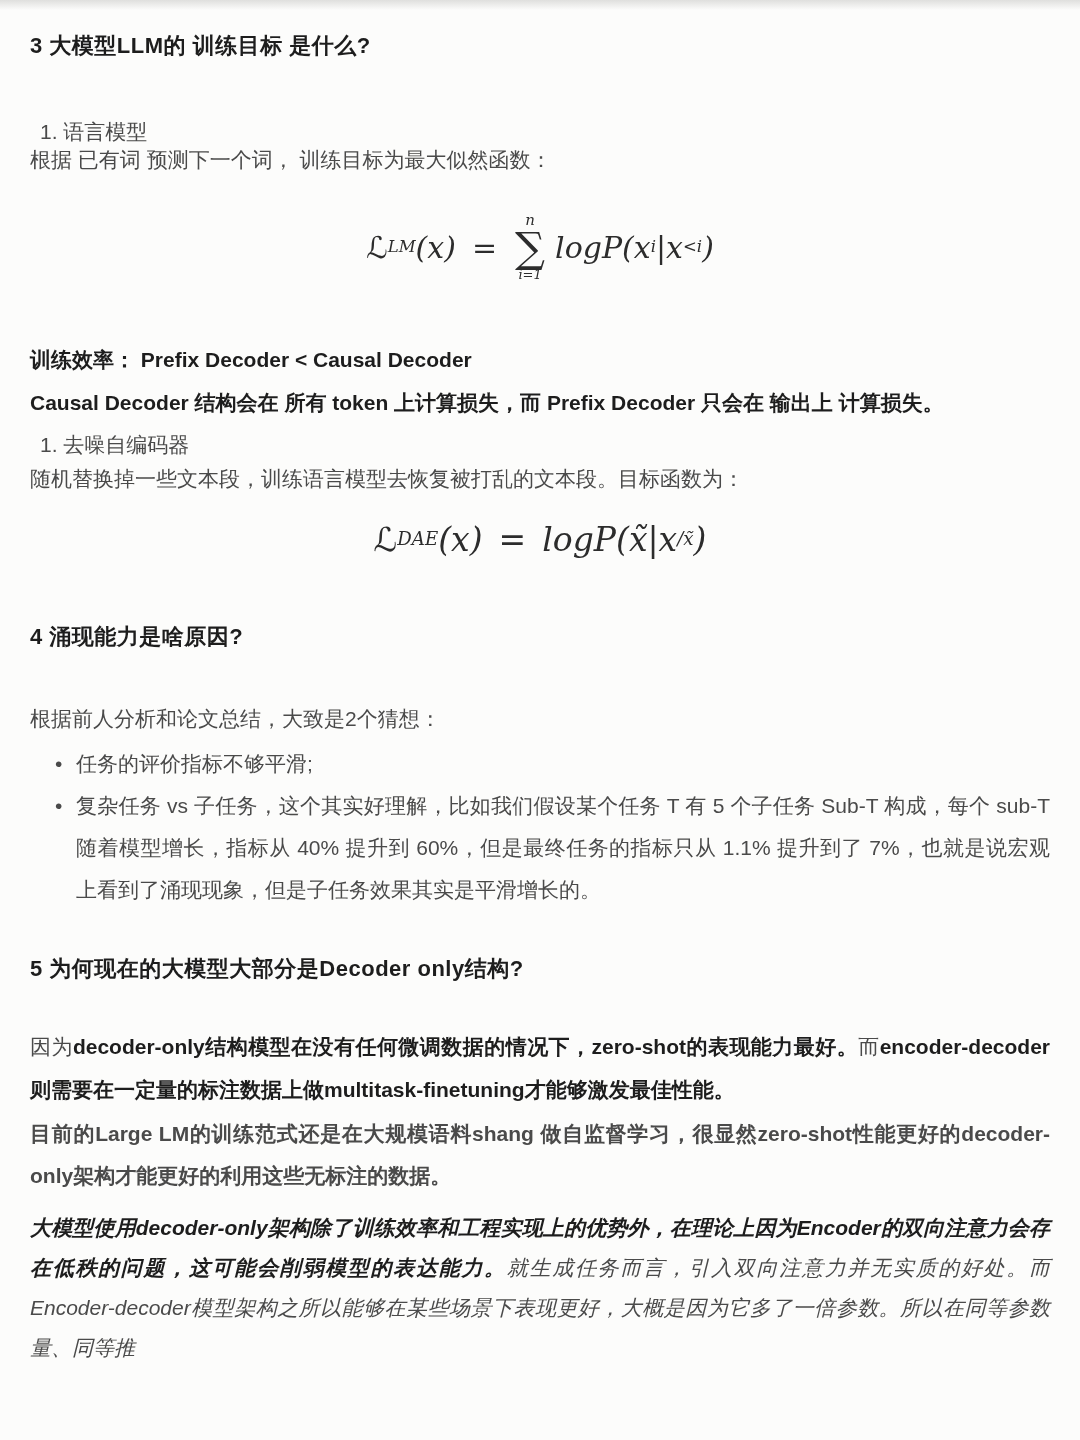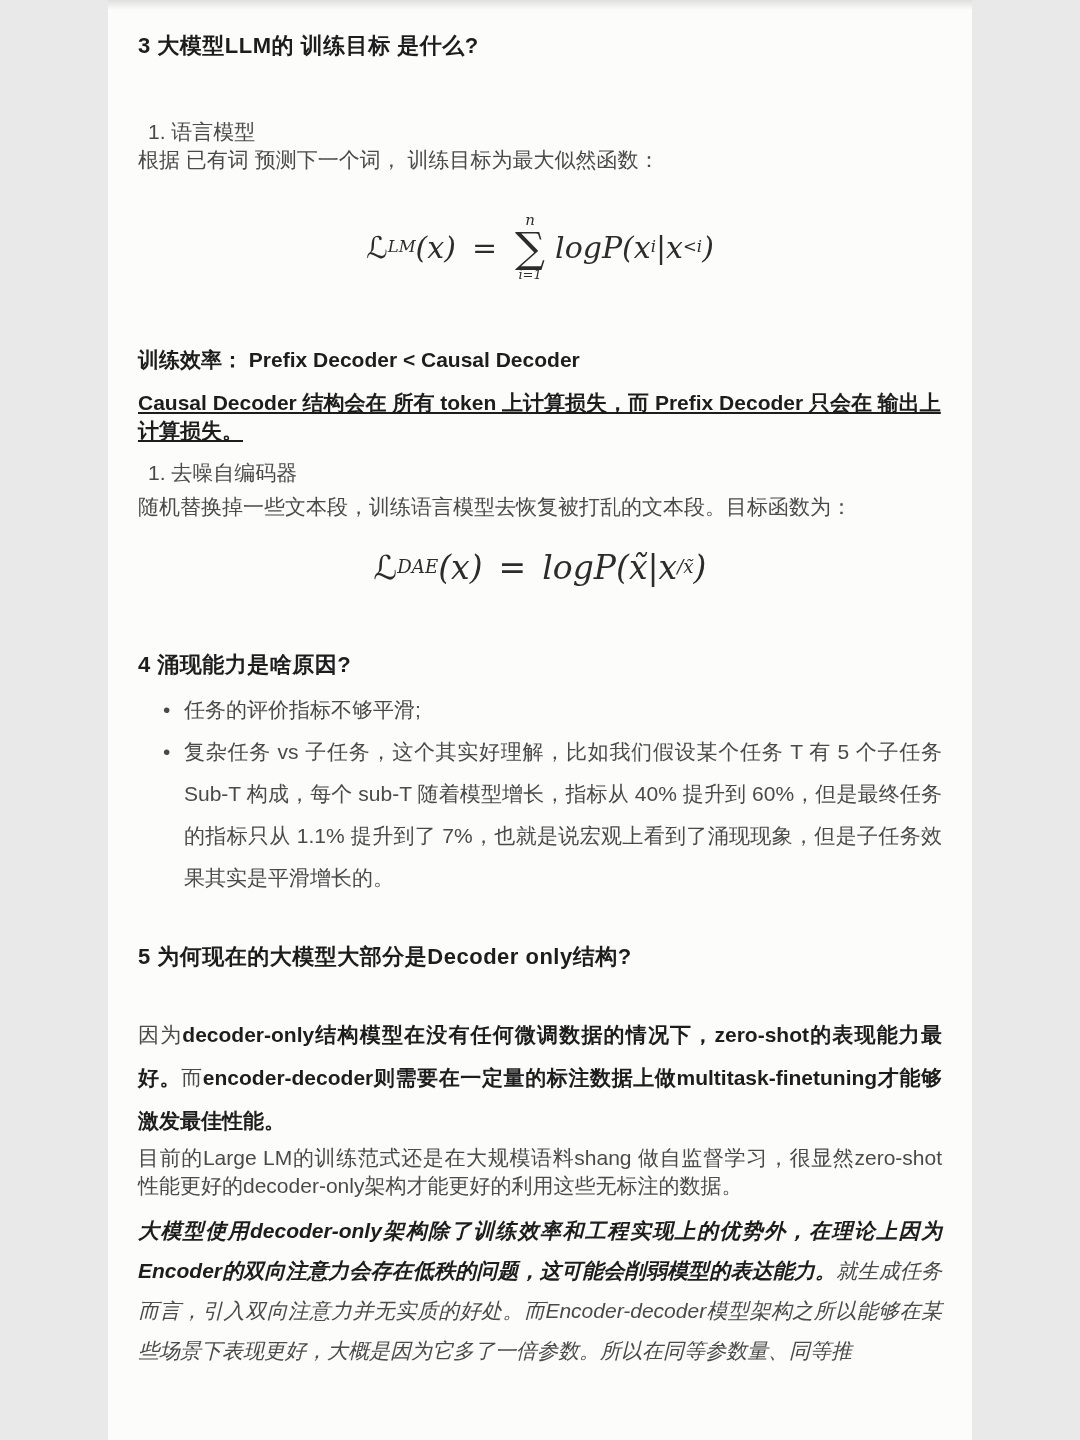--- a/index.html
+++ b/index.html
@@ -1,18 +1,18 @@
 <!DOCTYPE html>
 <html><head>
 <meta charset="utf-8">
 <style>
   html,body{margin:0;padding:0;background:#e9e9e9;}
   .page{
     position:relative;
-    width:864px;height:1440px;
+    width:1080px;height:1440px;
     margin:0 auto;
     background:#fcfcfb;
     box-sizing:border-box;
     padding:32px 30px 0 30px;
     font-family:"Liberation Sans","DejaVu Sans",sans-serif;
     color:#474747;
     overflow:hidden;
   }
   .page::before{
     content:"";position:absolute;left:0;top:0;right:0;height:10px;
@@ -28,29 +28,29 @@
   .li-num{font-size:21px;line-height:28px;color:#4a4a4a;padding-left:10px;}
   .bold-p{font-size:21px;line-height:28px;font-weight:700;color:#1d1d1d;}
   .just{text-align:justify;}
   b,.bld{font-weight:700;color:#1d1d1d;}
   .reg{font-weight:400;color:#4a4a4a;}
 
   
   .mt-item1{margin-top:58px;}
   .mt-p1{}
   .mt-eff{margin-top:56px;}
-  .mt-causal{margin-top:15px;text-decoration:underline;}
+  .mt-causal{margin-top:15px;}
   .mt-item2{margin-top:14px;}
   .mt-p4{margin-top:6px;}
   .mt-p5{margin-top:48px;}
   .mt-h4{margin-top:56px;}
   .mt-s4p1{margin-top:54px;}
   .mt-h5{margin-top:44px;}
   .mt-s5p1{margin-top:42px;line-height:43px;}
-  .mt-s5p2{margin-top:2px;line-height:28px;}
+  .mt-s5p2{margin-top:2px;line-height:42px;font-weight:bold;}
   .mt-s5p3{margin-top:11px;line-height:40px;font-style:italic;}
 
   
   .formula{
     display:flex;align-items:center;justify-content:center;
     font-family:"DejaVu Serif","DejaVu Sans",serif;
     font-style:italic;color:#2c2c2c;
   }
   .f1{margin-top:30px;height:86px;font-size:30px;}
   .f2{margin-top:18px;height:56px;font-size:33px;}
@@ -111,20 +111,21 @@
       <span>logP(</span>
       <span>x̃</span>
       <span>|x</span>
       <sub>/x̃</sub>
       <span>)</span>
   </div>
 
 
   <h1 class="h mt-h4">4 涌现能力是啥原因?</h1>
 
+  <p class="body-p mt-s4p1">根据前人分析和论文总结，大致是2个猜想：</p>
 
   <ul class="guesses">
     <li>
       <span class="blt">•</span>
       <span class="blt-text">任务的评价指标不够平滑;</span>
     </li>
     <li>
       <span class="blt">•</span>
       <span class="blt-text just">复杂任务 vs 子任务，这个其实好理解，比如我们假设某个任务 T 有 5 个子任务 Sub-T 构成，每个 sub-T 随着模型增长，指标从 40% 提升到 60%，但是最终任务的指标只从 1.1% 提升到了 7%，也就是说宏观上看到了涌现现象，但是子任务效果其实是平滑增长的。</span>
     </li>

